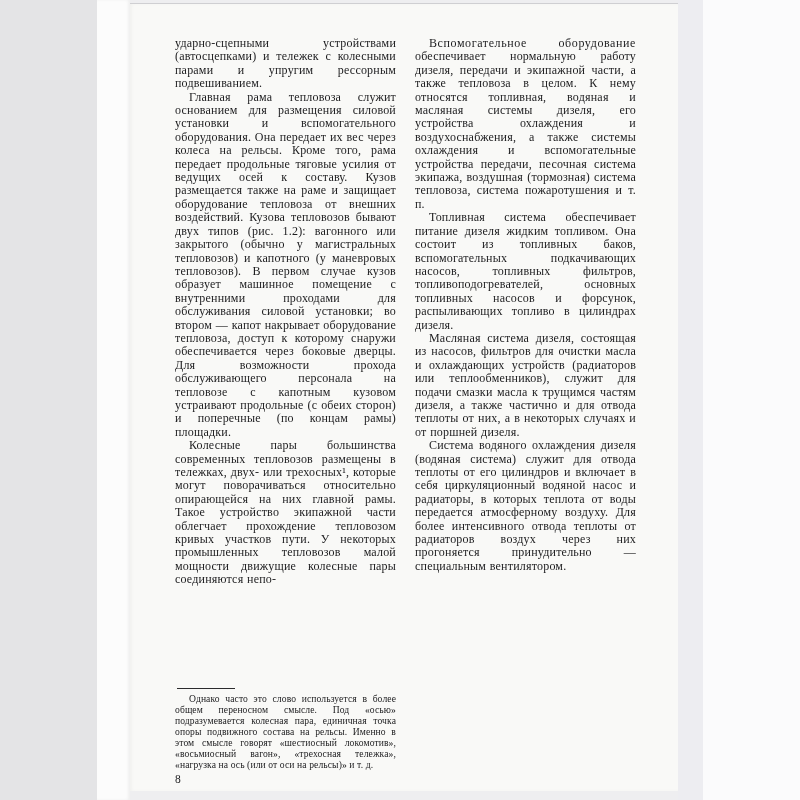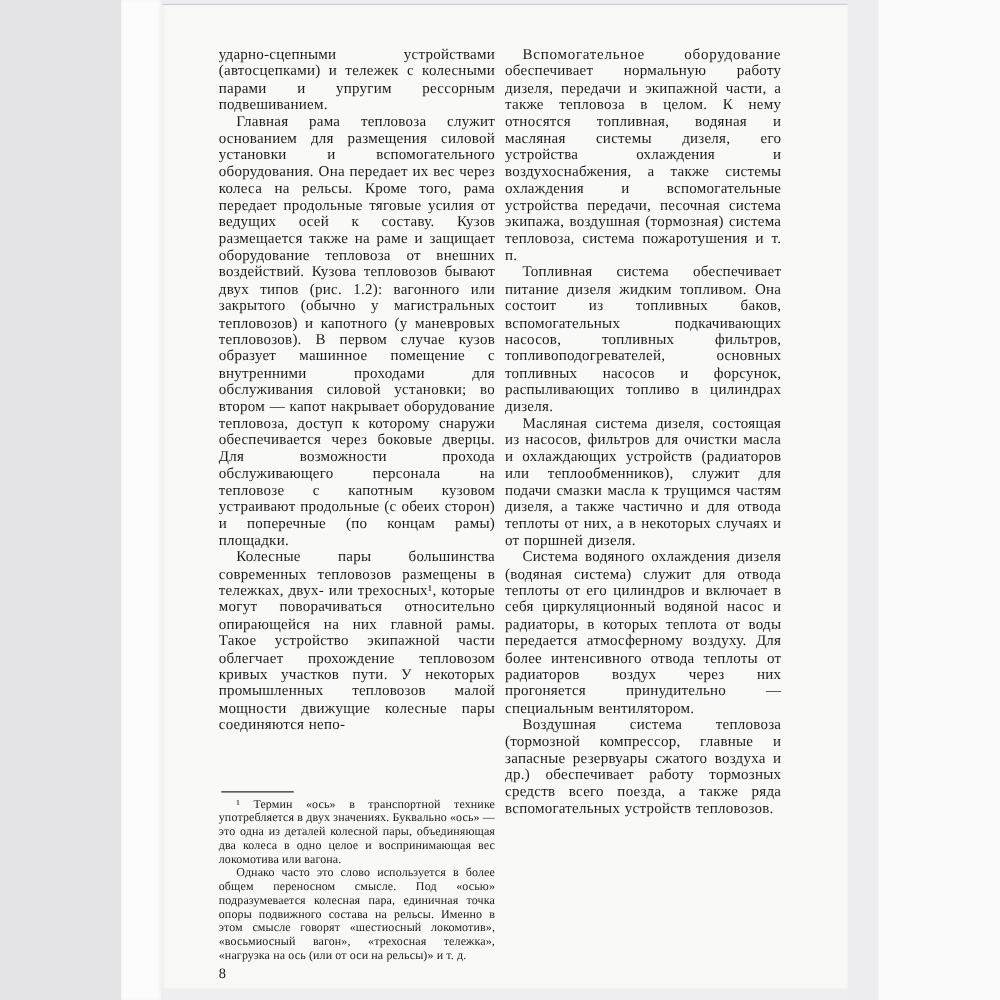--- a/index.html
+++ b/index.html
@@ -27,21 +27,21 @@
   .right-gutter {
     position: absolute; left: 678px; top: 0; width: 25px; height: 800px;
     background: #ededf1;
   }
   .right-white {
     position: absolute; left: 703px; top: 0; width: 97px; height: 800px;
     background: #fbfbfc;
   }
   .columns {
     position: absolute; left: 45px; top: 33px;
-    display: flex; gap: 8px;
+    display: flex; gap: 19px;
   }
   .col { width: 221px; }
   .col-left {
     display: flex; flex-direction: column;
     height: 748px;
   }
   p.body {
     margin: 0;
     font-size: 12px; line-height: 13.4px;
     text-align: justify;
@@ -79,28 +79,26 @@
 <div class="page">
   <div class="columns">
 
     <div class="col col-left">
       <p class="body">ударно-сцепными устройствами (автосцепками) и тележек с колесными парами и упругим рессорным подвешиванием.</p>
       <p class="body indent">Главная рама тепловоза служит основанием для размещения силовой установки и вспомогательного оборудования. Она передает их вес через колеса на рельсы. Кроме того, рама передает продольные тяговые усилия от ведущих осей к составу. Кузов размещается также на раме и защищает оборудование тепловоза от внешних воздействий. Кузова тепловозов бывают двух типов (рис. 1.2): вагонного или закрытого (обычно у магистральных тепловозов) и капотного (у маневровых тепловозов). В первом случае кузов образует машинное помещение с внутренними проходами для обслуживания силовой установки; во втором — капот накрывает оборудование тепловоза, доступ к которому снаружи обеспечивается через боковые дверцы. Для возможности прохода обслуживающего персонала на тепловозе с капотным кузовом устраивают продольные (с обеих сторон) и поперечные (по концам рамы) площадки.</p>
       <p class="body indent">Колесные пары большинства современных тепловозов размещены в тележках, двух- или трехосных¹, которые могут поворачиваться относительно опирающейся на них главной рамы. Такое устройство экипажной части облегчает прохождение тепловозом кривых участков пути. У некоторых промышленных тепловозов малой мощности движущие колесные пары соединяются непо-</p>
 
       <div class="footnote">
         <div class="footnote-rule"></div>
-        <p class="fn indent">¹ Термин «ось» в транспортной технике употребляется в двух значениях. Буквально «ось» — это одна из деталей колесной пары, объединяющая два колеса в одно целое и воспринимающая вес локомотива или вагона.</p>
         <p class="fn indent">Однако часто это слово используется в более общем переносном смысле. Под «осью» подразумевается колесная пара, единичная точка опоры подвижного состава на рельсы. Именно в этом смысле говорят «шестиосный локомотив», «восьмиосный вагон», «трехосная тележка», «нагрузка на ось (или от оси на рельсы)» и т. д.</p>
       </div>
       <div class="page-number">8</div>
     </div>
 
     <div class="col col-right">
       <p class="body indent"><span class="lead-italic">Вспомогательное оборудование</span><span> обеспечивает нормальную работу дизеля, передачи и экипажной части, а также тепловоза в целом. К нему относятся топливная, водяная и масляная системы дизеля, его устройства охлаждения и воздухоснабжения, а также системы охлаждения и вспомогательные устройства передачи, песочная система экипажа, воздушная (тормозная) система тепловоза, система пожаротушения и т. п.</span></p>
       <p class="body indent">Топливная система обеспечивает питание дизеля жидким топливом. Она состоит из топливных баков, вспомогательных подкачивающих насосов, топливных фильтров, топливоподогревателей, основных топливных насосов и форсунок, распыливающих топливо в цилиндрах дизеля.</p>
       <p class="body indent">Масляная система дизеля, состоящая из насосов, фильтров для очистки масла и охлаждающих устройств (радиаторов или теплообменников), служит для подачи смазки масла к трущимся частям дизеля, а также частично и для отвода теплоты от них, а в некоторых случаях и от поршней дизеля.</p>
       <p class="body indent">Система водяного охлаждения дизеля (водяная система) служит для отвода теплоты от его цилиндров и включает в себя циркуляционный водяной насос и радиаторы, в которых теплота от воды передается атмосферному воздуху. Для более интенсивного отвода теплоты от радиаторов воздух через них прогоняется принудительно — специальным вентилятором.</p>
-      <p class="body indent">Воздушная система тепловоза (тормозной компрессор, главные и запасные резервуары сжатого воздуха и др.) обеспечивает работу тормозных средств всего поезда, а также ряда вспомогательных устройств тепловозов.</p>
     </div>
 
   </div>
 </div>
 
 </body></html>

